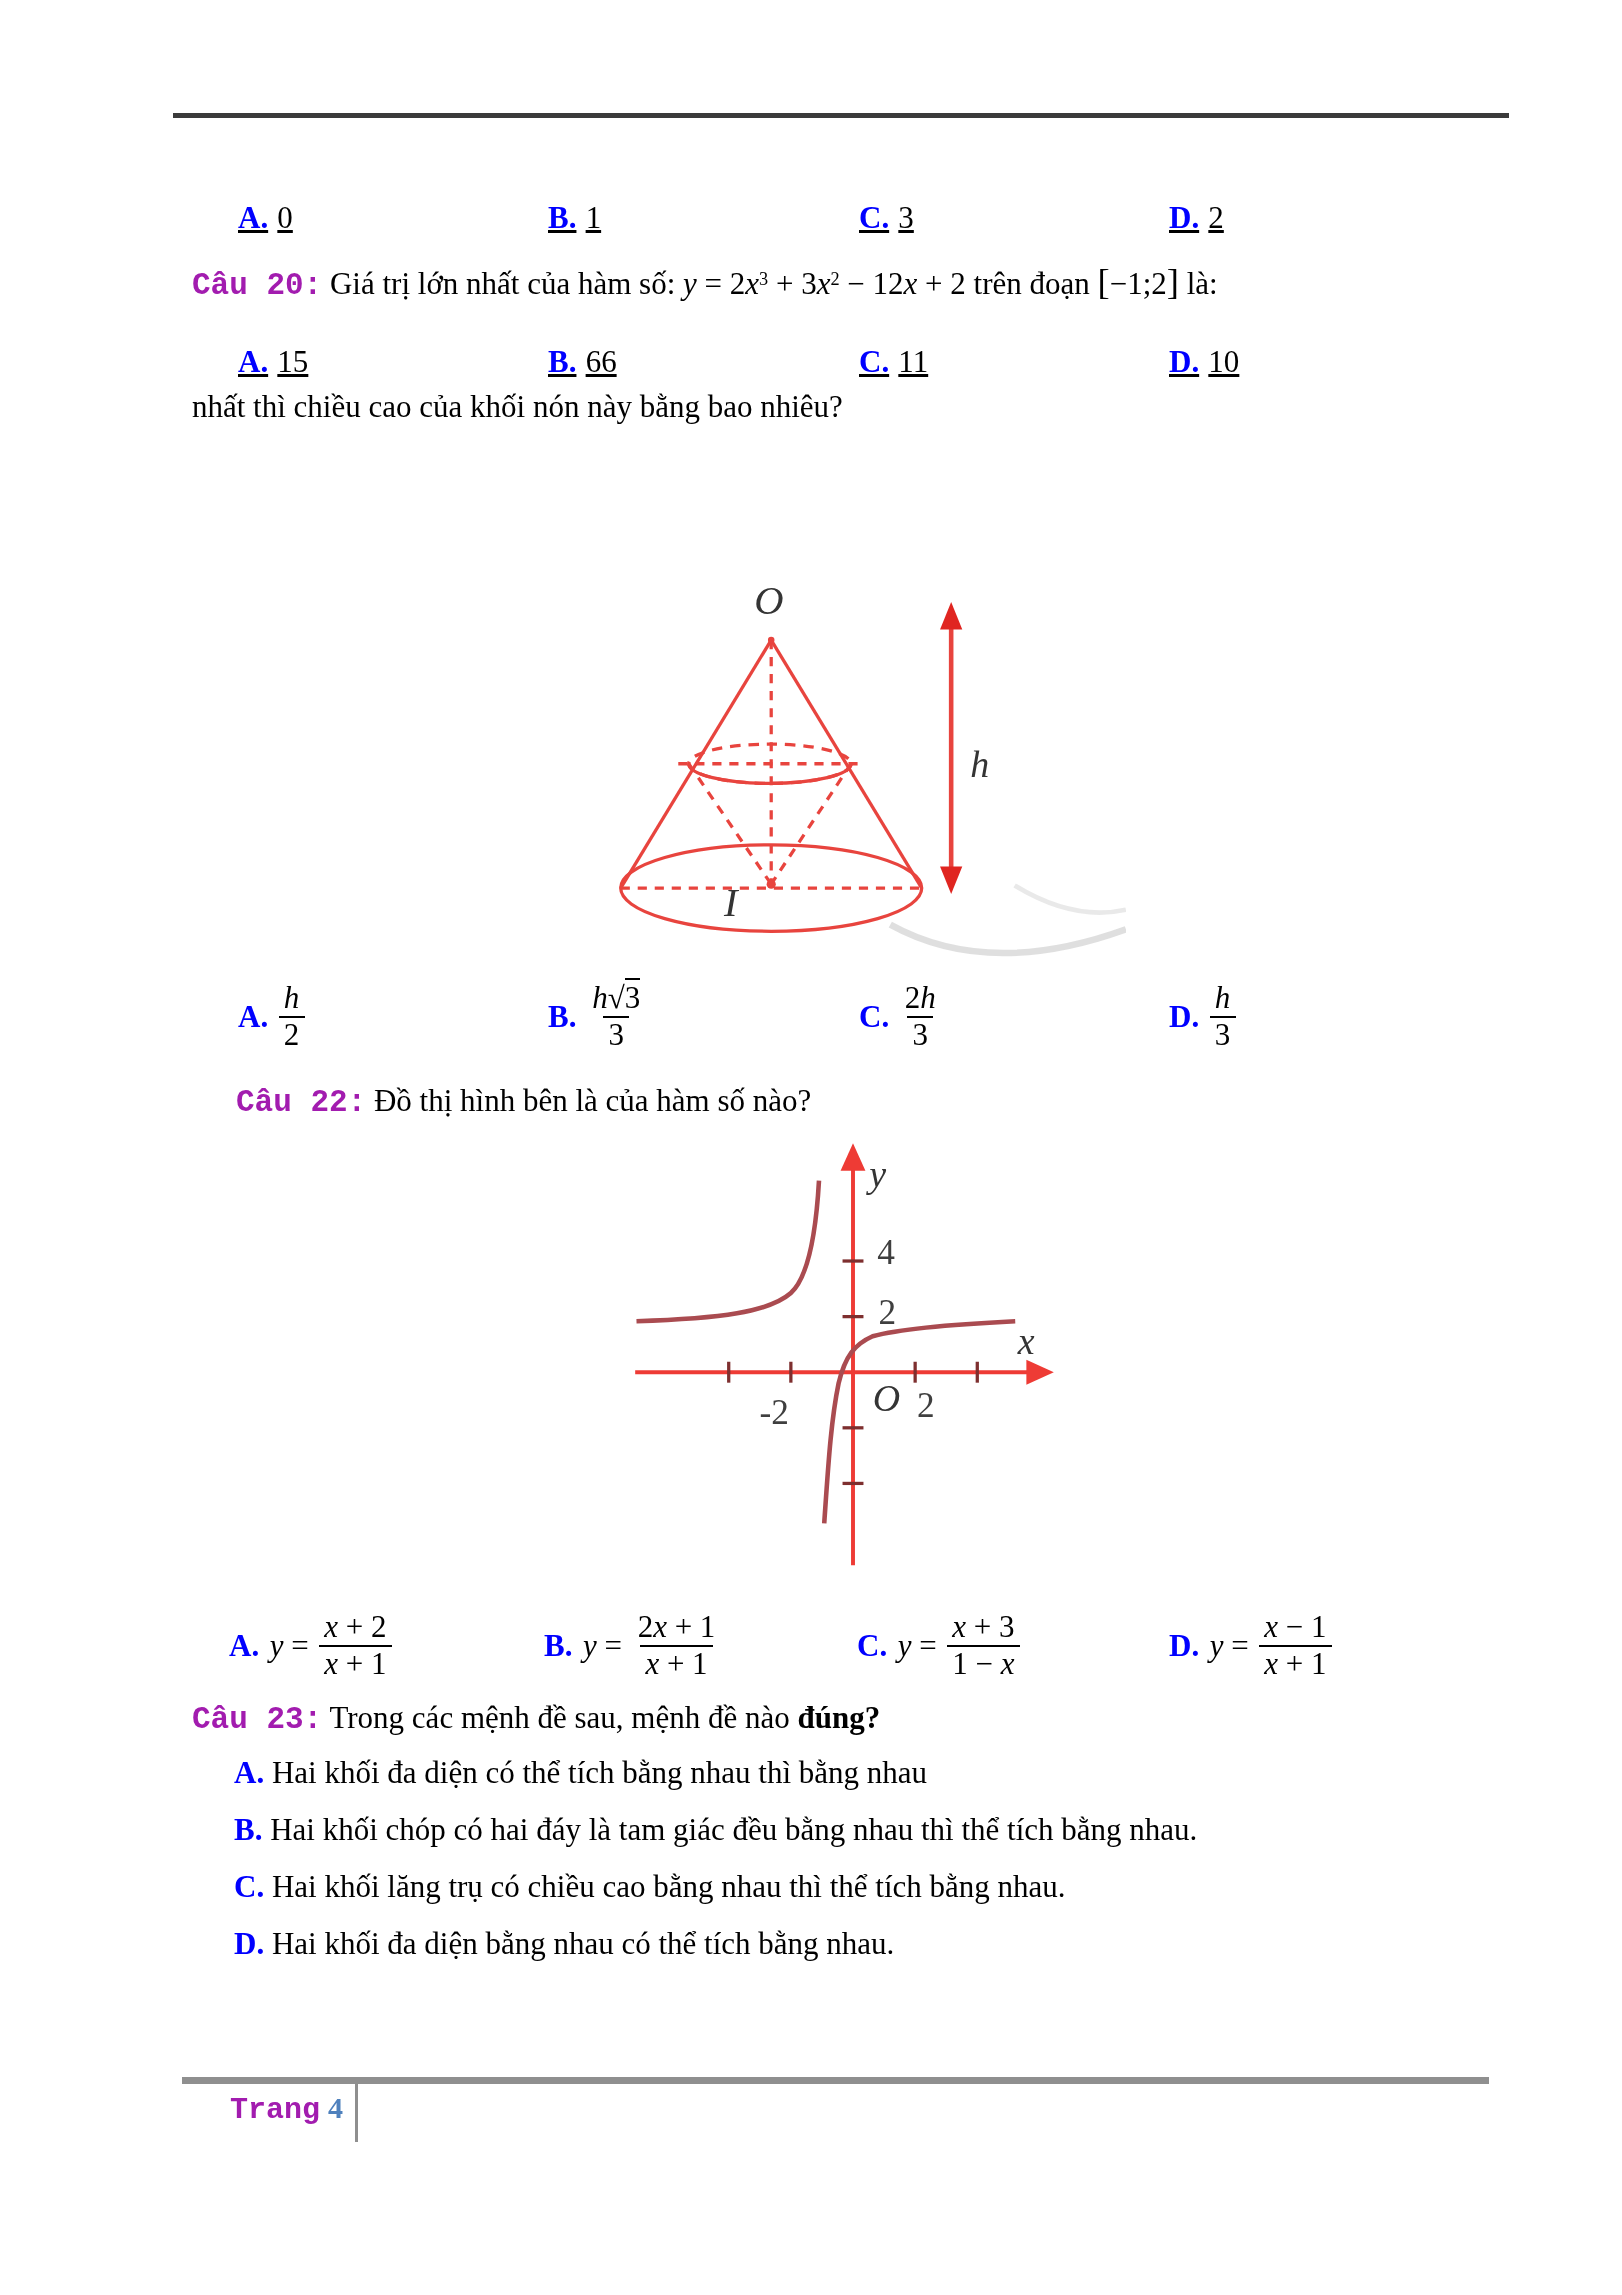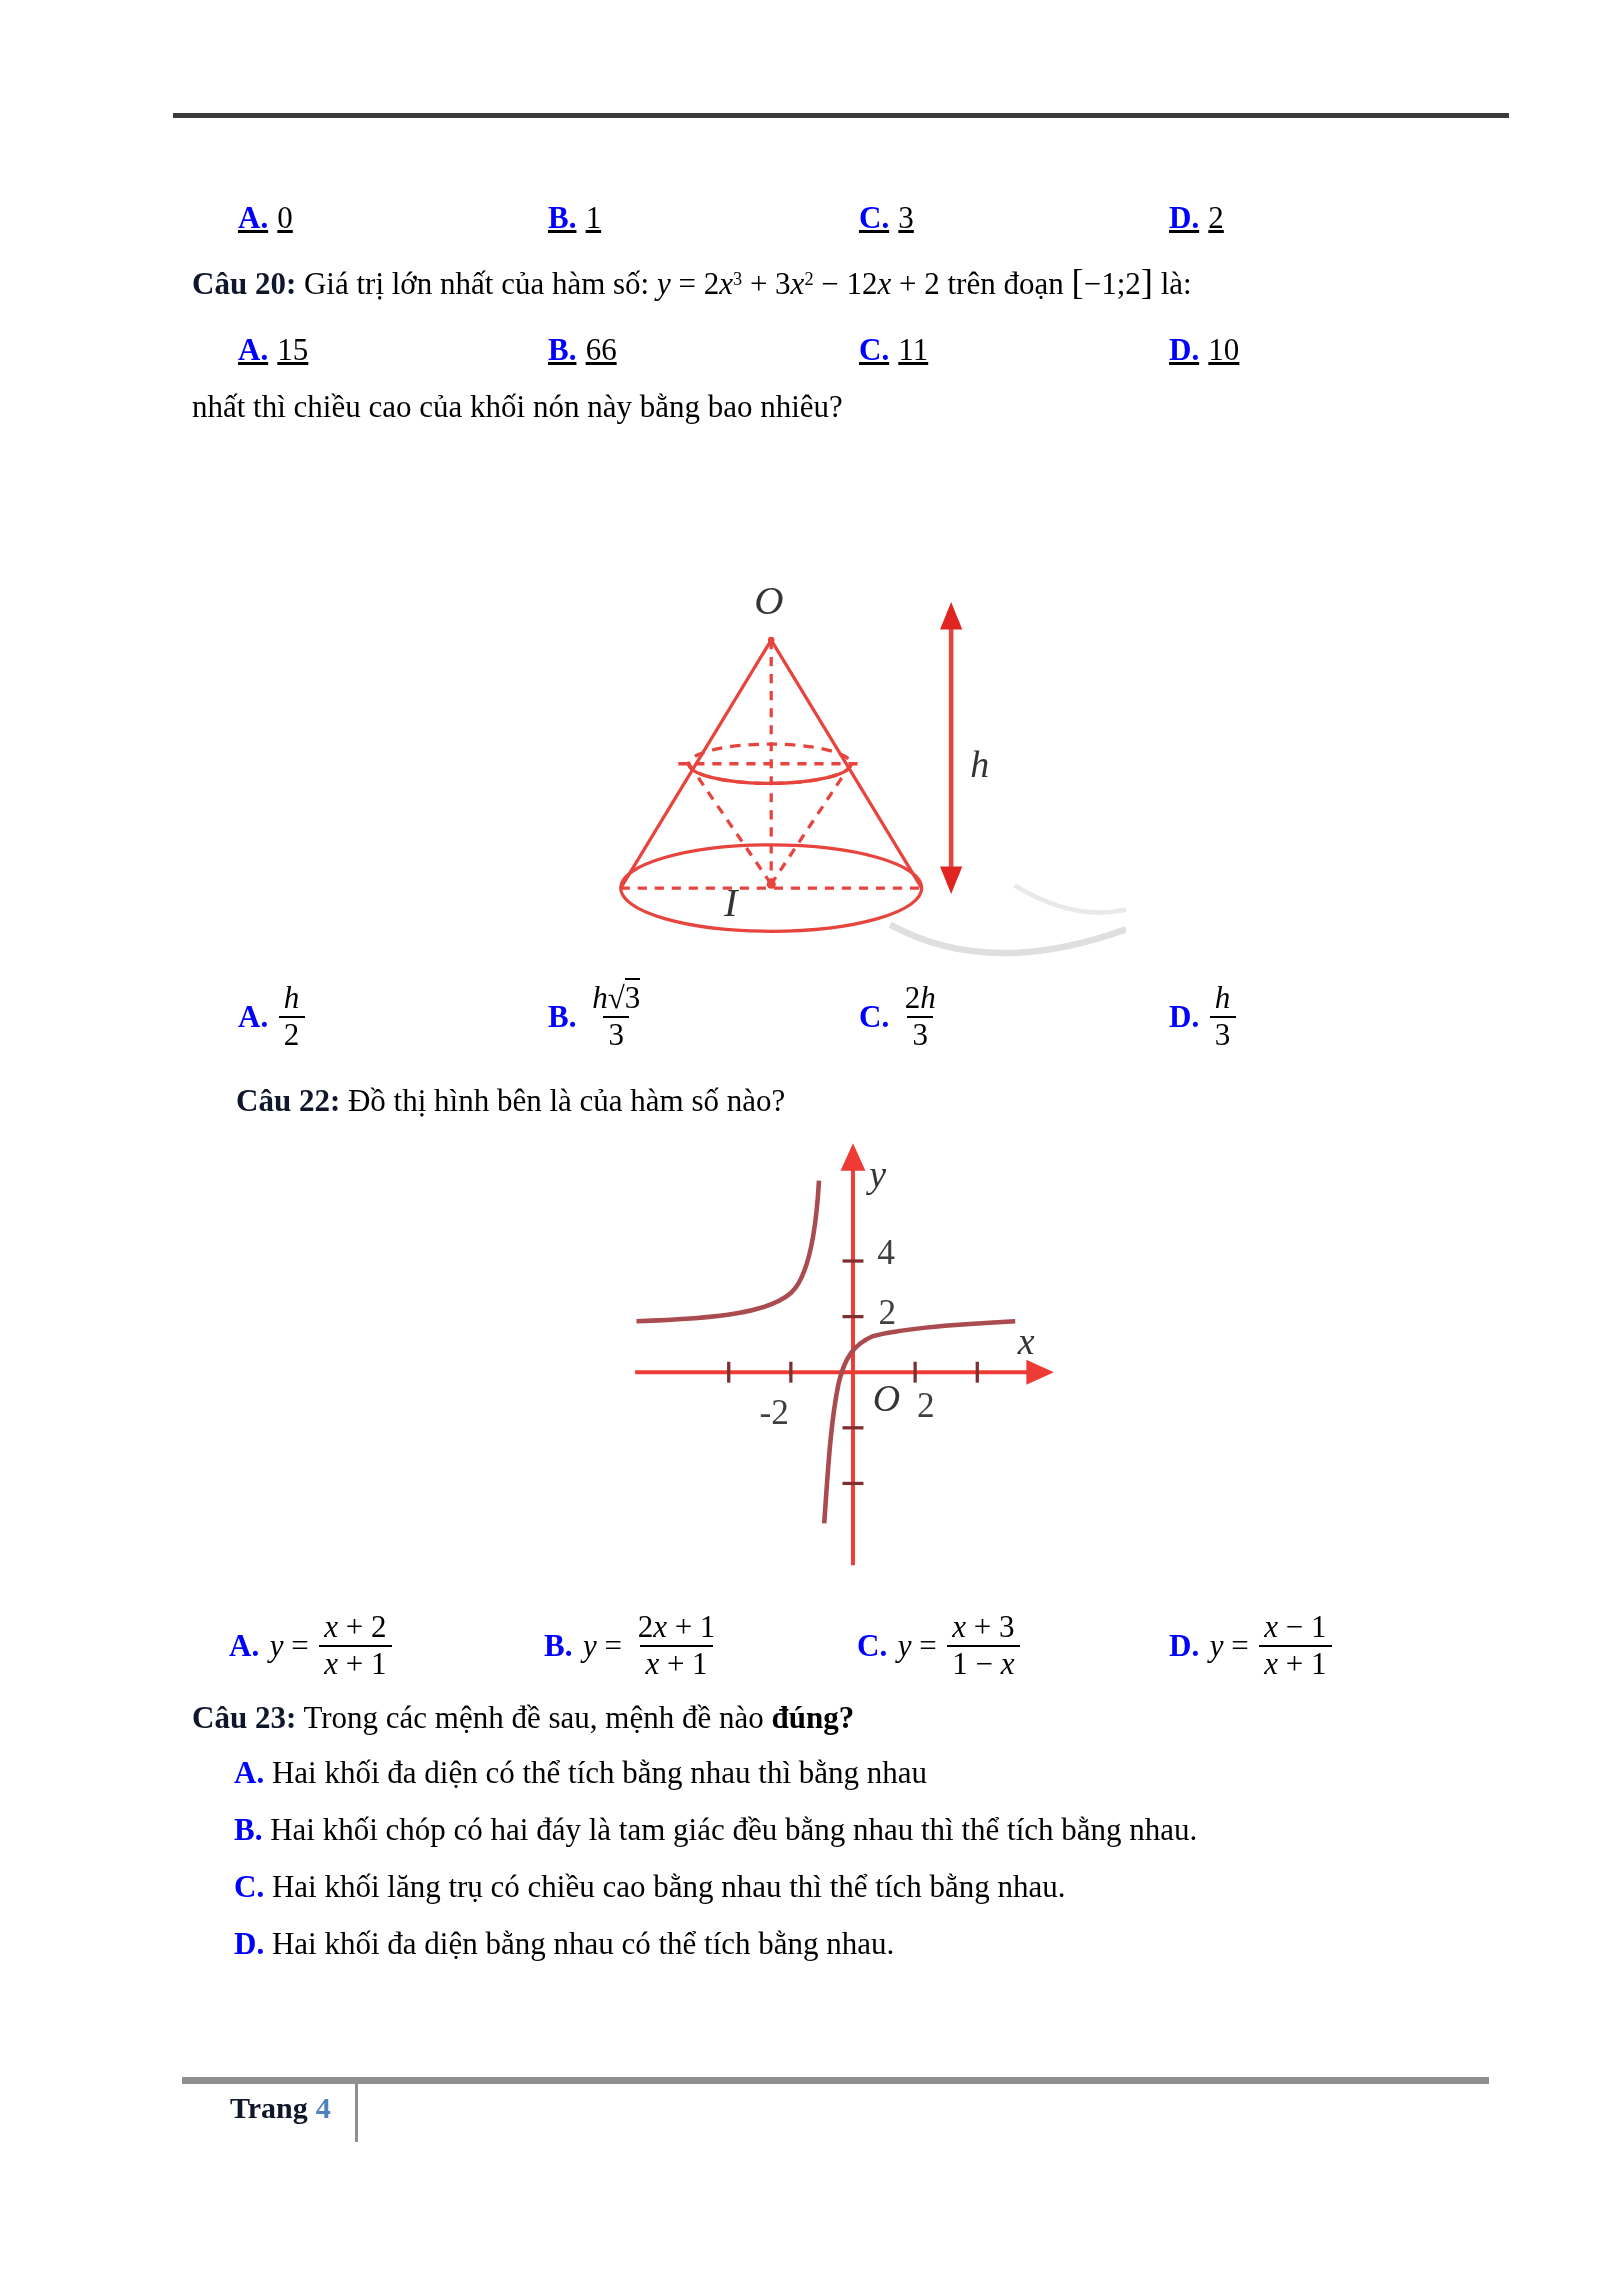--- a/index.html
+++ b/index.html
@@ -3,21 +3,21 @@
 <meta charset="utf-8">
 <style>
   html,body{margin:0;padding:0;}
   body{
     width:1623px;height:2295px;background:#ffffff;position:relative;
     font-family:"Liberation Serif","DejaVu Serif",serif;
     font-size:31px;color:#000;
   }
   .abs{position:absolute;}
   .nowrap{white-space:nowrap;}
-  .qlabel{color:#0f172a;font-weight:bold;}
+  .qlabel{color:#a21caf;font-weight:bold;font-family:Liberation Mono, monospace;}
   .letter{color:#0000ff;font-weight:bold;}
   .bold{font-weight:bold;}
   .math i{font-style:italic;}
   sup{font-size:18.3px;vertical-align:9.2px;line-height:0;}
   .br{font-size:118%;}
   
   .ansrow{position:absolute;left:0;width:1623px;height:46px;}
   .ansrow .opt{position:absolute;top:0;white-space:nowrap;text-decoration:underline;}
   .ansrow .opt .val{margin-left:9.2px;}
   
@@ -50,21 +50,21 @@
 
 <div class="abs nowrap" style="left:192px;top:260px;">
   <span class="qlabel">Câu 20:</span>
   <span>Giá trị lớn nhất của hàm số:</span>
   <span class="math"><i>y</i> = 2<i>x</i><sup>3</sup> + 3<i>x</i><sup>2</sup> − 12<i>x</i> + 2</span>
   <span>trên đoạn</span>
   <span class="math"><span class="br">[</span>−1;2<span class="br">]</span></span>
   <span>là:</span>
 </div>
 
-<div class="ansrow" style="top:332px;text-align:center;">
+<div class="ansrow" style="top:344px;text-align:center;">
   <span class="opt" style="left:238px;"><span class="letter">A.</span><span class="val">15</span></span>
   <span class="opt" style="left:548px;"><span class="letter">B.</span><span class="val">66</span></span>
   <span class="opt" style="left:859px;"><span class="letter">C.</span><span class="val">11</span></span>
   <span class="opt" style="left:1169px;"><span class="letter">D.</span><span class="val">10</span></span>
 </div>
 
 <div class="abs" style="left:192px;top:378px;line-height:58px;width:1283px;">
   <div class="nowrap">nhất thì chiều cao của khối nón này bằng bao nhiêu?</div>
 </div>
 

